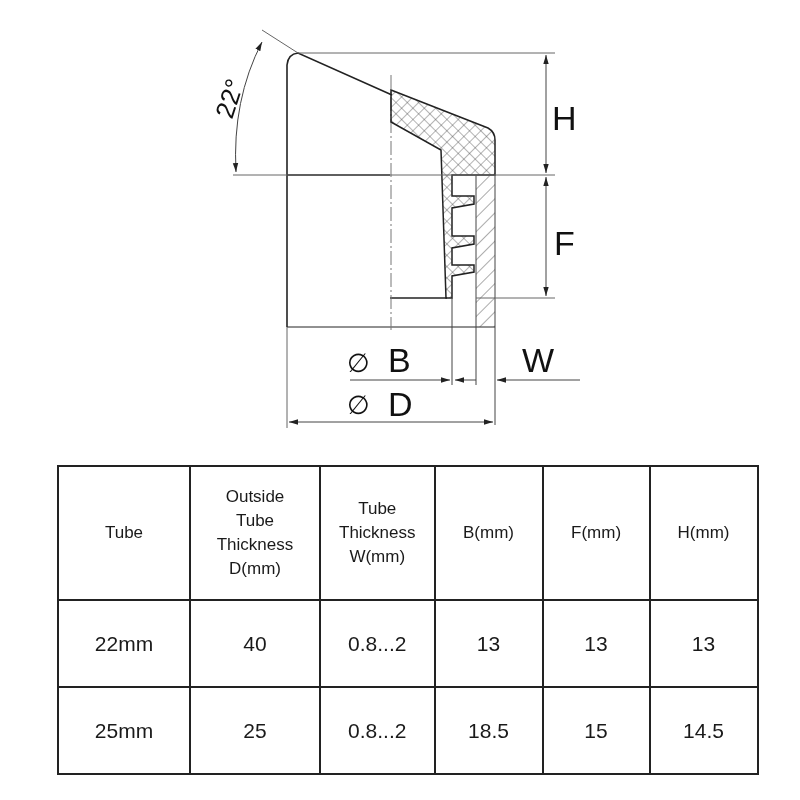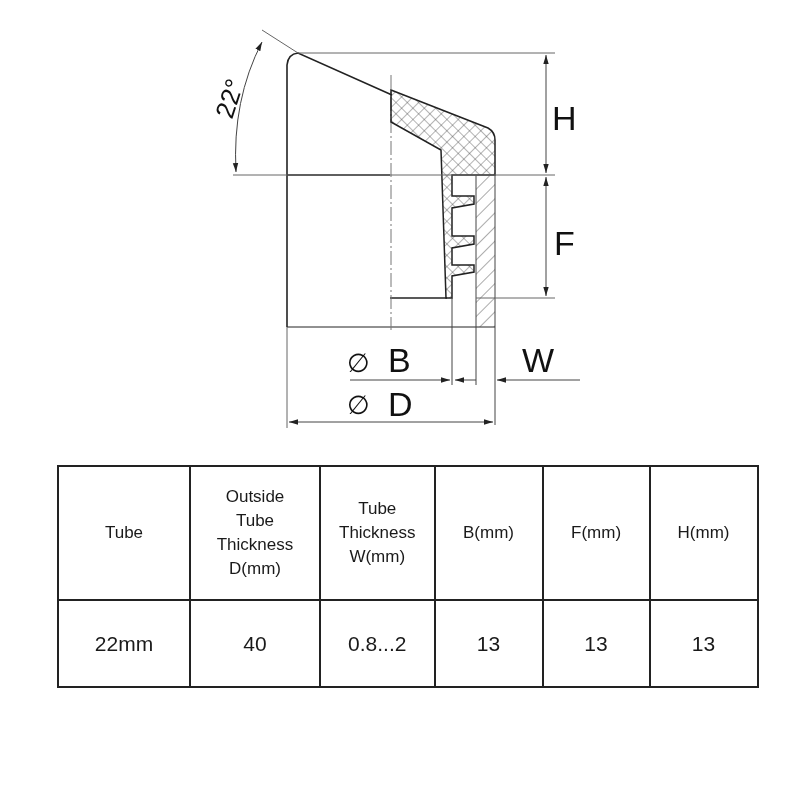--- a/index.html
+++ b/index.html
@@ -128,14 +128,22 @@
   </thead>
   <tbody>
     <tr>
       <td>22mm</td>
       <td>40</td>
       <td>0.8...2</td>
       <td>13</td>
       <td>13</td>
       <td>13</td>
     </tr>
+    <tr>
+      <td>25mm</td>
+      <td>25</td>
+      <td>0.8...2</td>
+      <td>18.5</td>
+      <td>15</td>
+      <td>14.5</td>
+    </tr>
   </tbody>
 </table>
 
 </body></html>

